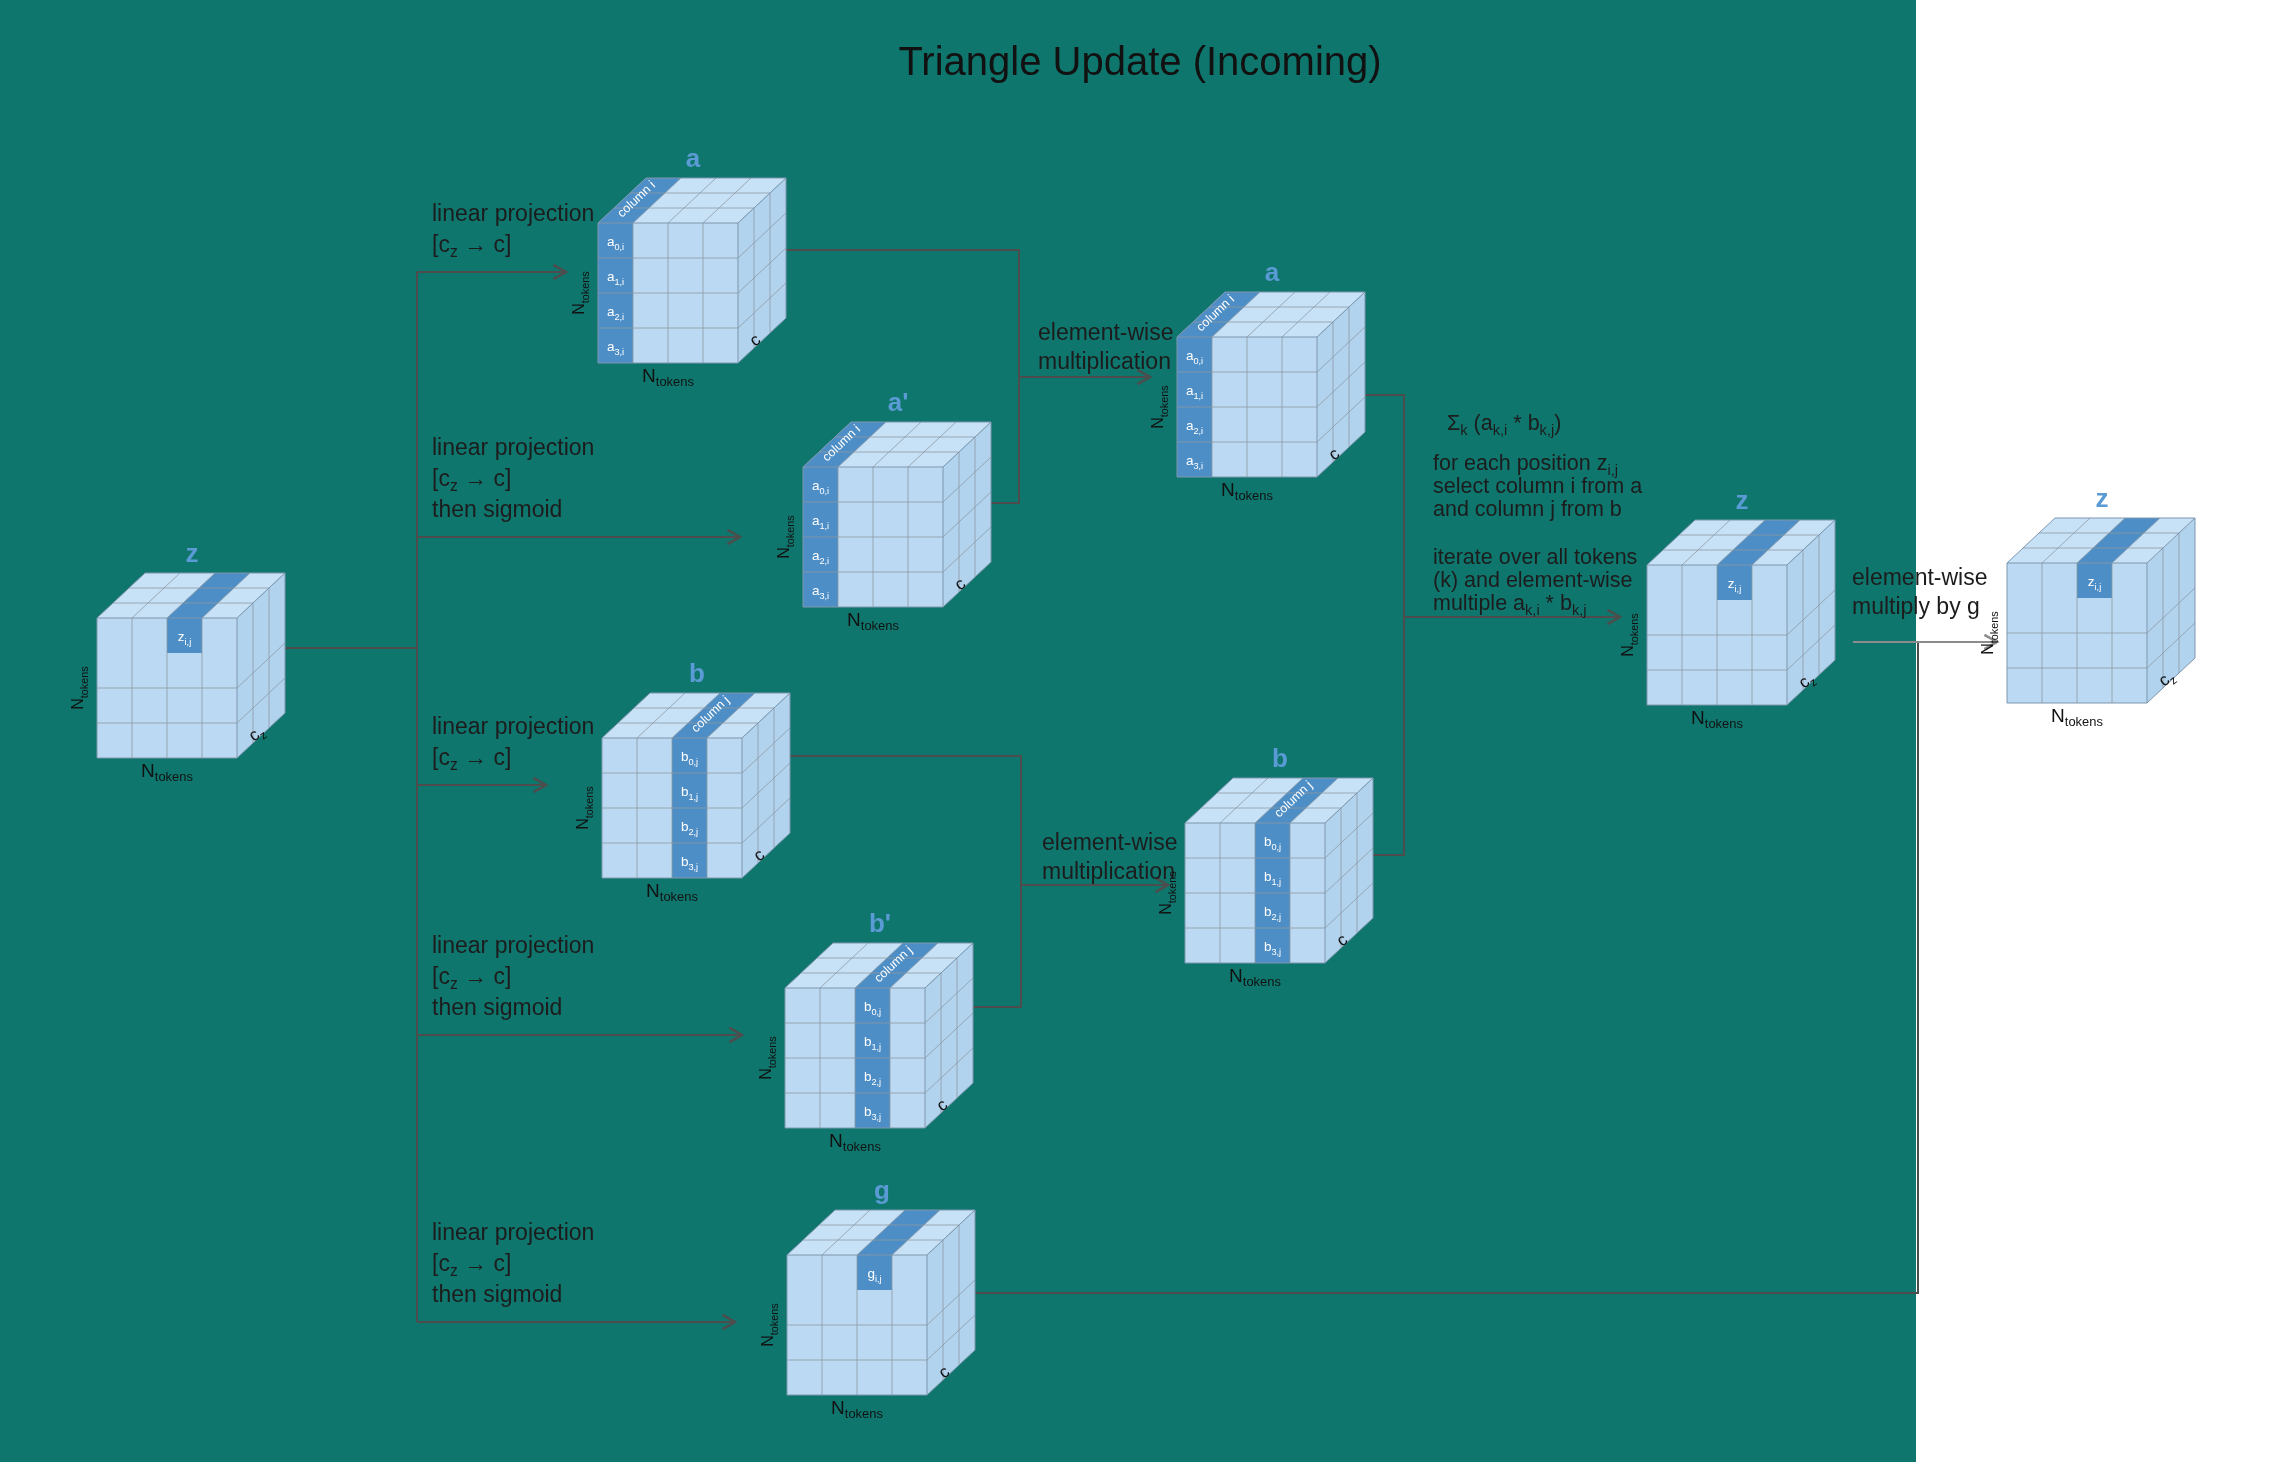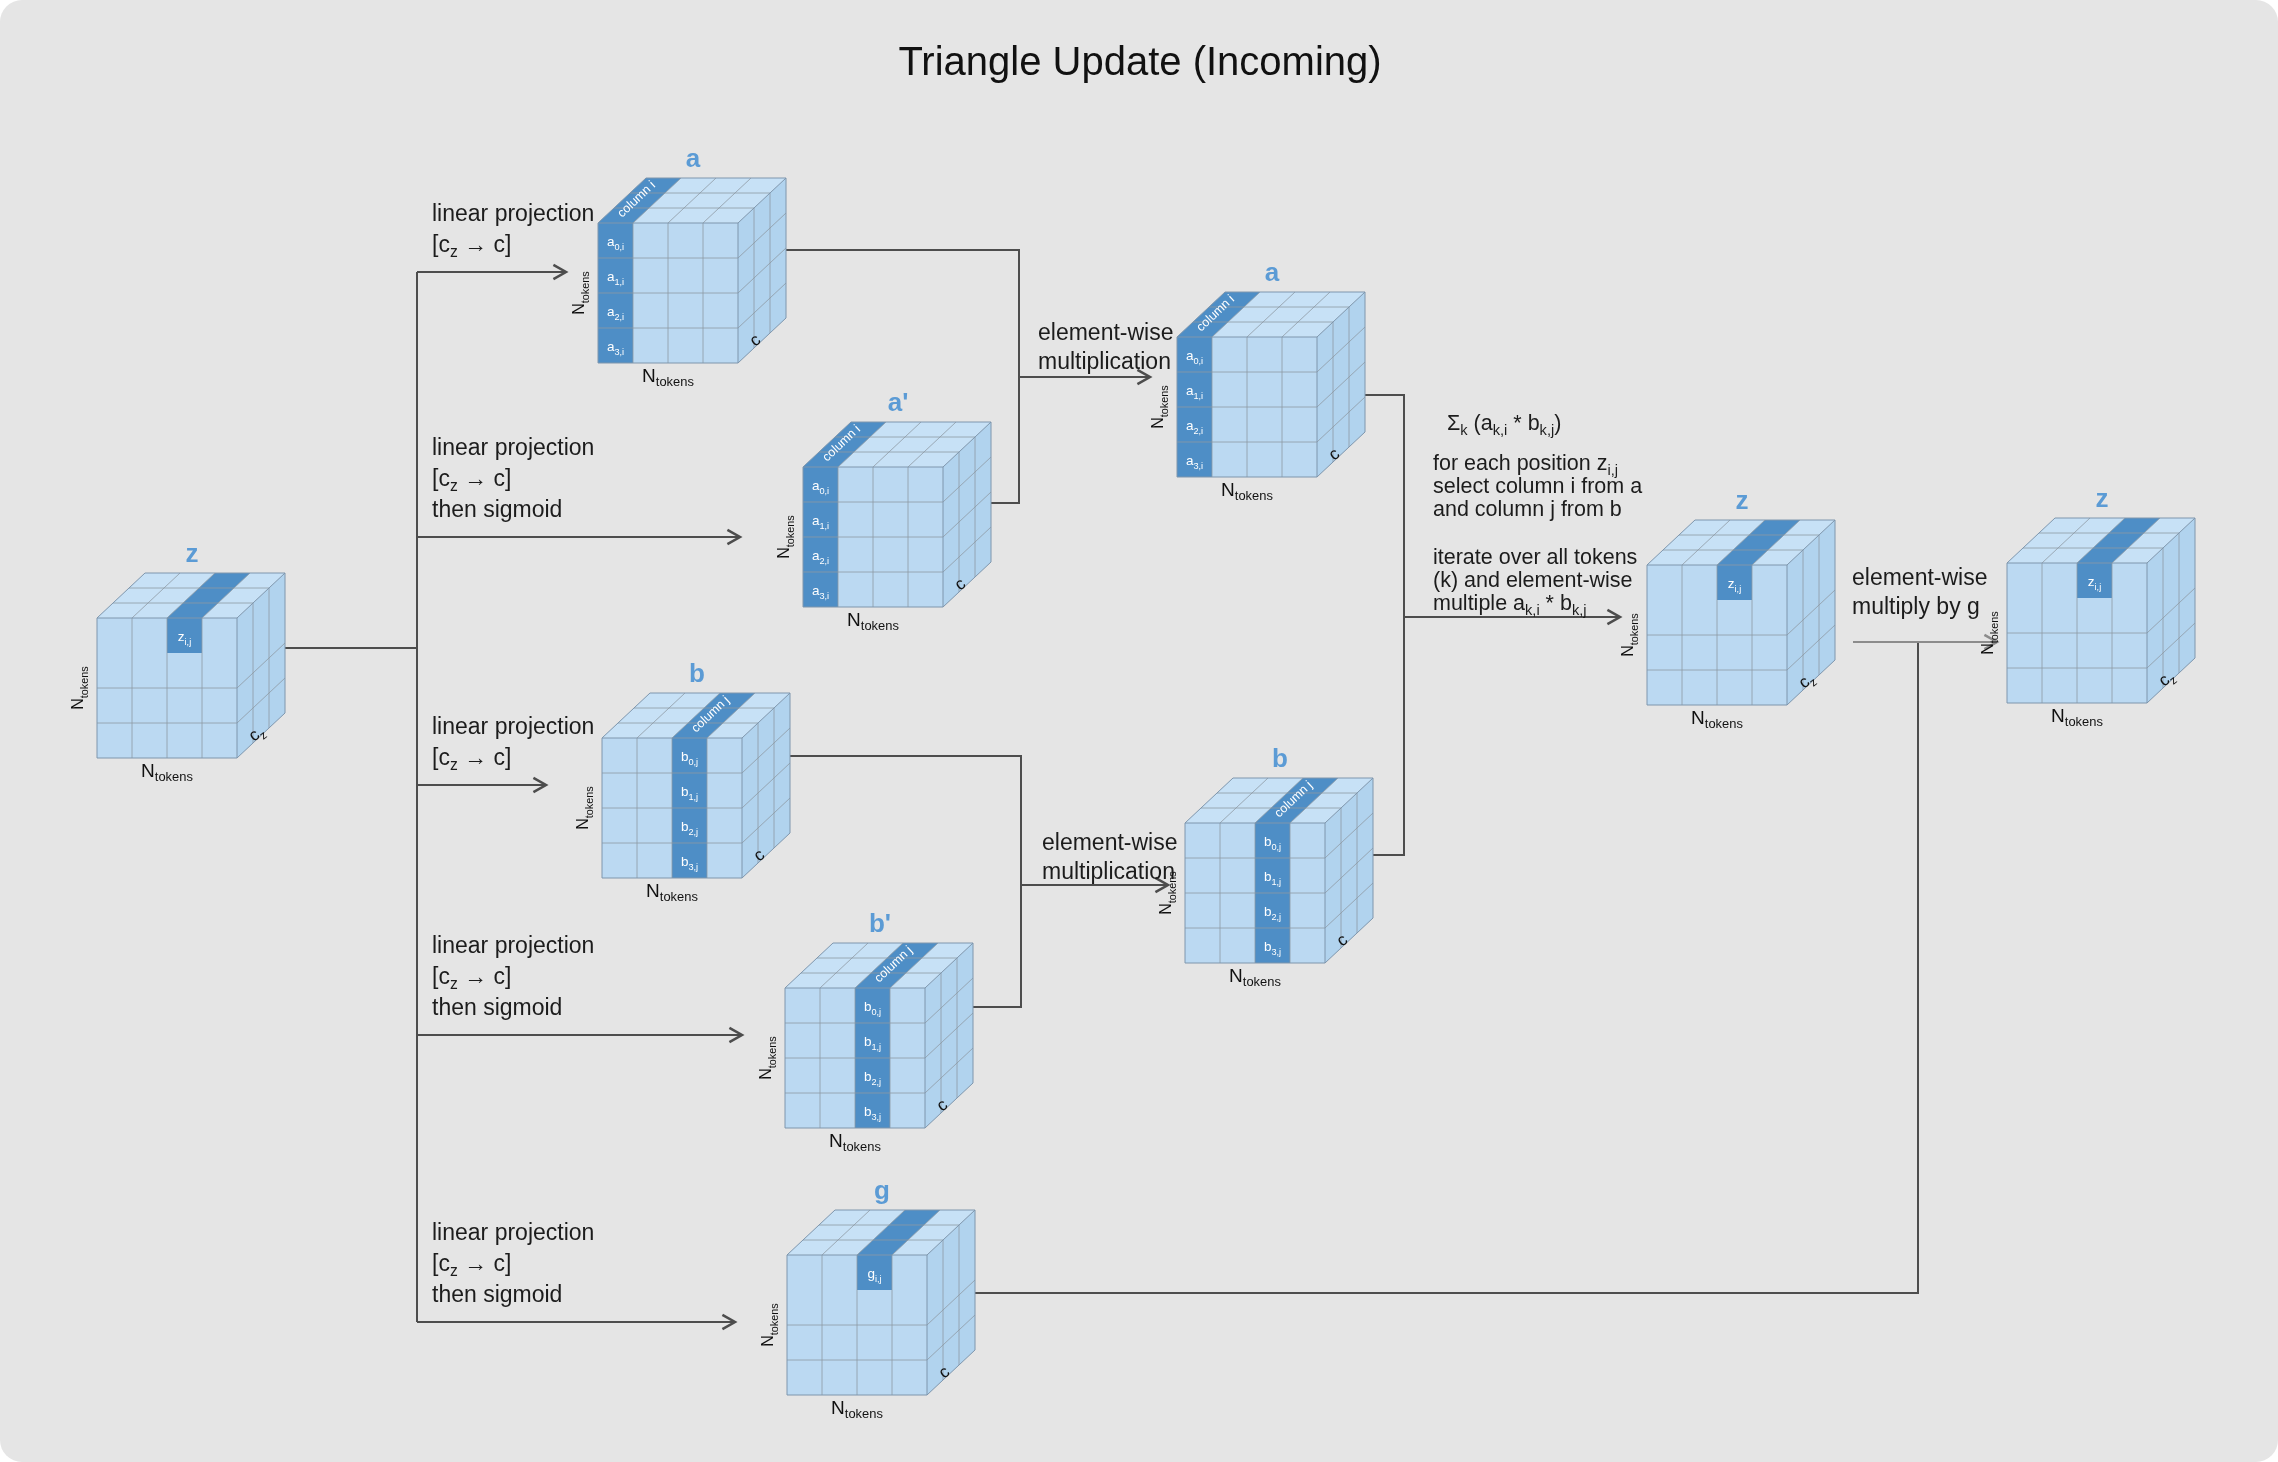--- a/index.html
+++ b/index.html
@@ -1,16 +1,16 @@
 <!DOCTYPE html>
 <html><head>
 <meta charset="utf-8">
 <style>
   html,body{margin:0;padding:0;background:#ffffff;}
-  .stage{width:2278px;height:1462px;position:relative;background:#e5e5e5;border-radius:22px;}
+  .stage{width:1916px;height:1462px;position:relative;background:#0f766e;}
   svg{display:block;}
   svg text{font-family:"Liberation Sans",sans-serif;}
   .title{font-size:40px;font-weight:500;fill:#111;text-anchor:middle;}
   .ct{font-size:26px;font-weight:700;fill:#5B9BD5;text-anchor:middle;}
   .bt{font-size:23px;fill:#1c1c1c;}
   .ann{font-size:21.5px;fill:#1c1c1c;}
   .cell{font-size:13.5px;fill:#ffffff;text-anchor:middle;}
   .band{font-size:12.5px;fill:#ffffff;text-anchor:middle;}
   .axb{font-size:19px;fill:#111;text-anchor:middle;}
   .axn{font-size:16px;fill:#111;text-anchor:middle;}

